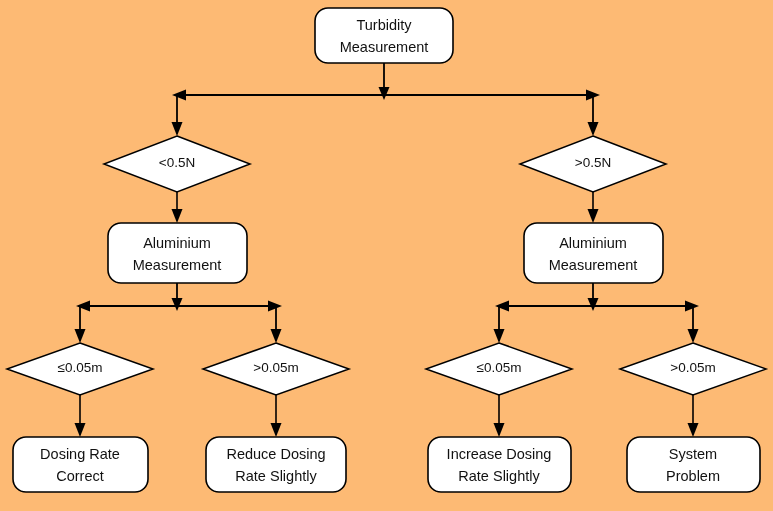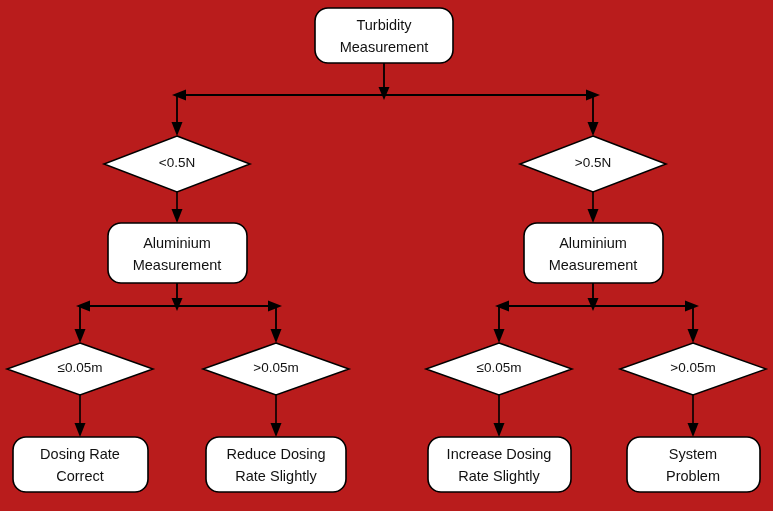--- a/index.html
+++ b/index.html
@@ -7,21 +7,21 @@
     padding: 0;
     background: #ffffff;
   }
   body {
     font-family: "Liberation Sans", sans-serif;
   }
   #flowchart-root {
     position: relative;
     width: 773px;
     height: 511px;
-    background: #b91c1c;
+    background: #fdba74;
     overflow: hidden;
     text-align: center;
   }
   svg.chart-svg {
     display: block;
     width: 773px;
     height: 511px;
   }
   .node-shape {
     fill: #ffffff;

